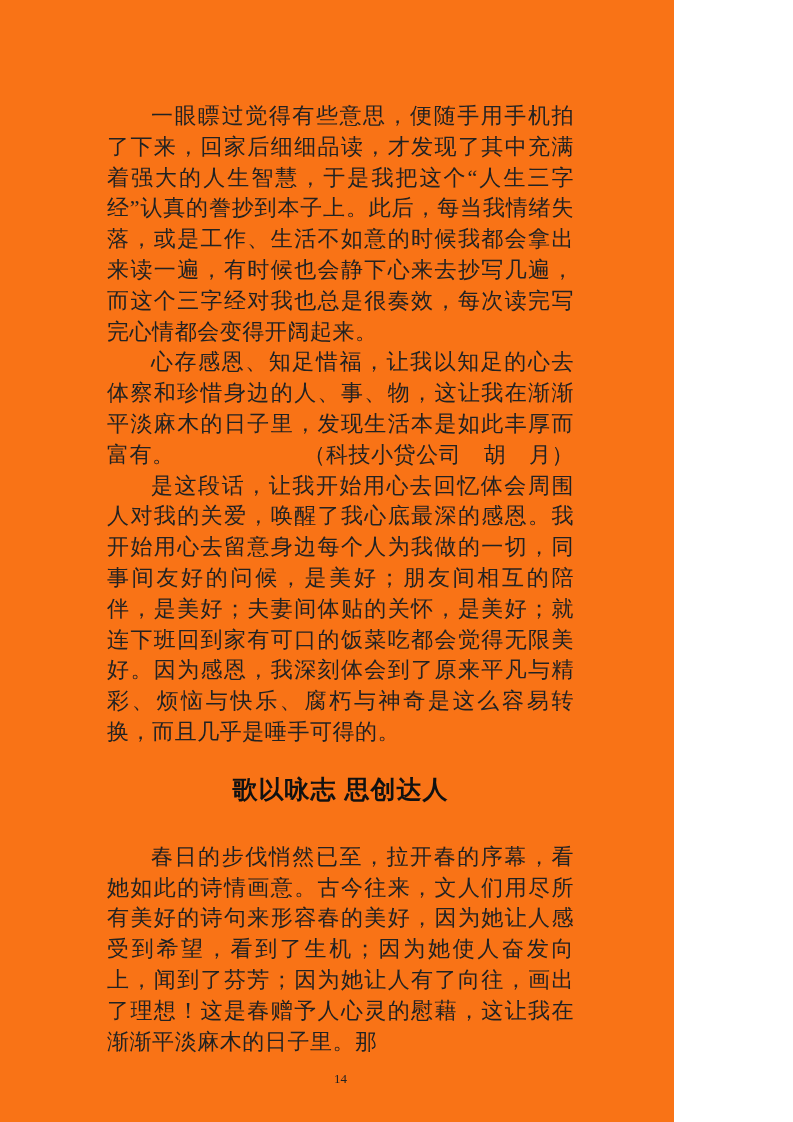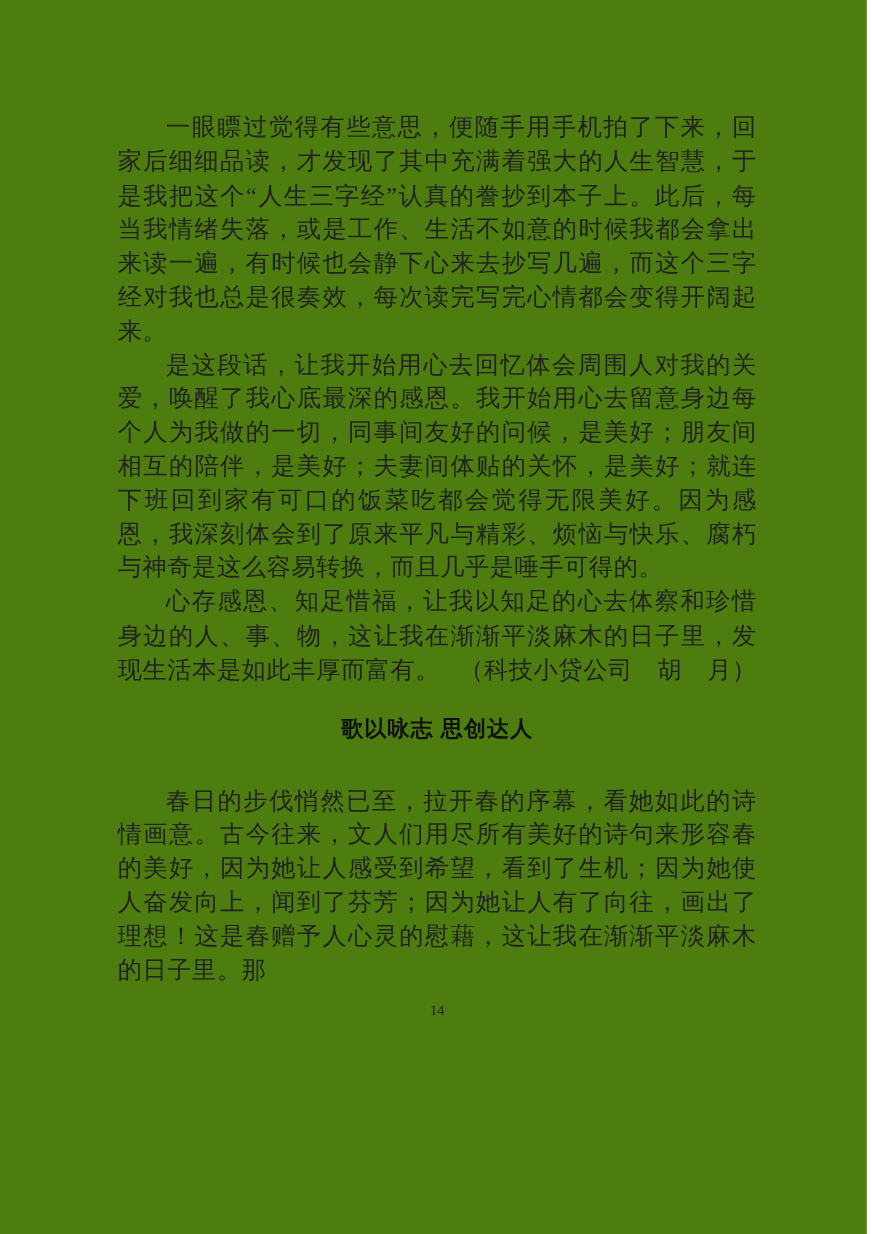--- a/index.html
+++ b/index.html
@@ -9,23 +9,23 @@
   }
   body {
     width: 793px;
     height: 1122px;
     overflow: hidden;
     color: #1f1f1f;
     font-family: "Liberation Serif", "DejaVu Serif", serif;
   }
   .page {
     position: relative;
-    width: 788px;
+    width: 674px;
     height: 1122px;
-    background: #4d7c0f;
+    background: #f97316;
   }
   .content {
     padding: 101px 100px 0 107px;
   }
   .body-para {
     margin: 0;
     font-size: 22px;
     line-height: 30.8px;
     letter-spacing: 0.55px;
     text-align: justify;
@@ -39,21 +39,21 @@
     position: absolute;
     right: 0;
     bottom: 0;
     white-space: nowrap;
     letter-spacing: 0.55px;
   }
   .article-title {
     margin: 26px 0 38px 0;
     font-family: "Liberation Sans", "DejaVu Sans", sans-serif;
     font-weight: bold;
-    font-size: 20px;
+    font-size: 25px;
     line-height: 1.2;
     text-align: center;
     letter-spacing: 1px;
     color: #111111;
   }
   .page-number {
     margin-top: 14px;
     text-align: center;
     font-size: 13px;
     line-height: 1.2;
@@ -61,22 +61,22 @@
   }
 </style>
 </head>
 <body>
 
 <div class="page">
   <main class="content">
 
     <section>
       <p class="body-para">一眼瞟过觉得有些意思，便随手用手机拍了下来，回家后细细品读，才发现了其中充满着强大的人生智慧，于是我把这个“人生三字经”认真的誊抄到本子上。此后，每当我情绪失落，或是工作、生活不如意的时候我都会拿出来读一遍，有时候也会静下心来去抄写几遍，而这个三字经对我也总是很奏效，每次读完写完心情都会变得开阔起来。</p>
+      <p class="body-para closing"><span>心存感恩、知足惜福，让我以知足的心去体察和珍惜身边的人、事、物，这让我在渐渐平淡麻木的日子里，发现生活本是如此丰厚而富有。</span><span class="attribution">（科技小贷公司　胡　月）</span></p>
       <p class="body-para">是这段话，让我开始用心去回忆体会周围人对我的关爱，唤醒了我心底最深的感恩。我开始用心去留意身边每个人为我做的一切，同事间友好的问候，是美好；朋友间相互的陪伴，是美好；夫妻间体贴的关怀，是美好；就连下班回到家有可口的饭菜吃都会觉得无限美好。因为感恩，我深刻体会到了原来平凡与精彩、烦恼与快乐、腐朽与神奇是这么容易转换，而且几乎是唾手可得的。</p>
-      <p class="body-para closing"><span>心存感恩、知足惜福，让我以知足的心去体察和珍惜身边的人、事、物，这让我在渐渐平淡麻木的日子里，发现生活本是如此丰厚而富有。</span><span class="attribution">（科技小贷公司　胡　月）</span></p>
     </section>
 
     <section>
       <h2 class="article-title">歌以咏志 思创达人</h2>
       <p class="body-para">春日的步伐悄然已至，拉开春的序幕，看她如此的诗情画意。古今往来，文人们用尽所有美好的诗句来形容春的美好，因为她让人感受到希望，看到了生机；因为她使人奋发向上，闻到了芬芳；因为她让人有了向往，画出了理想！这是春赠予人心灵的慰藉，这让我在渐渐平淡麻木的日子里。那</p>
     </section>
 
     <footer class="page-number">14</footer>
 
   </main>

